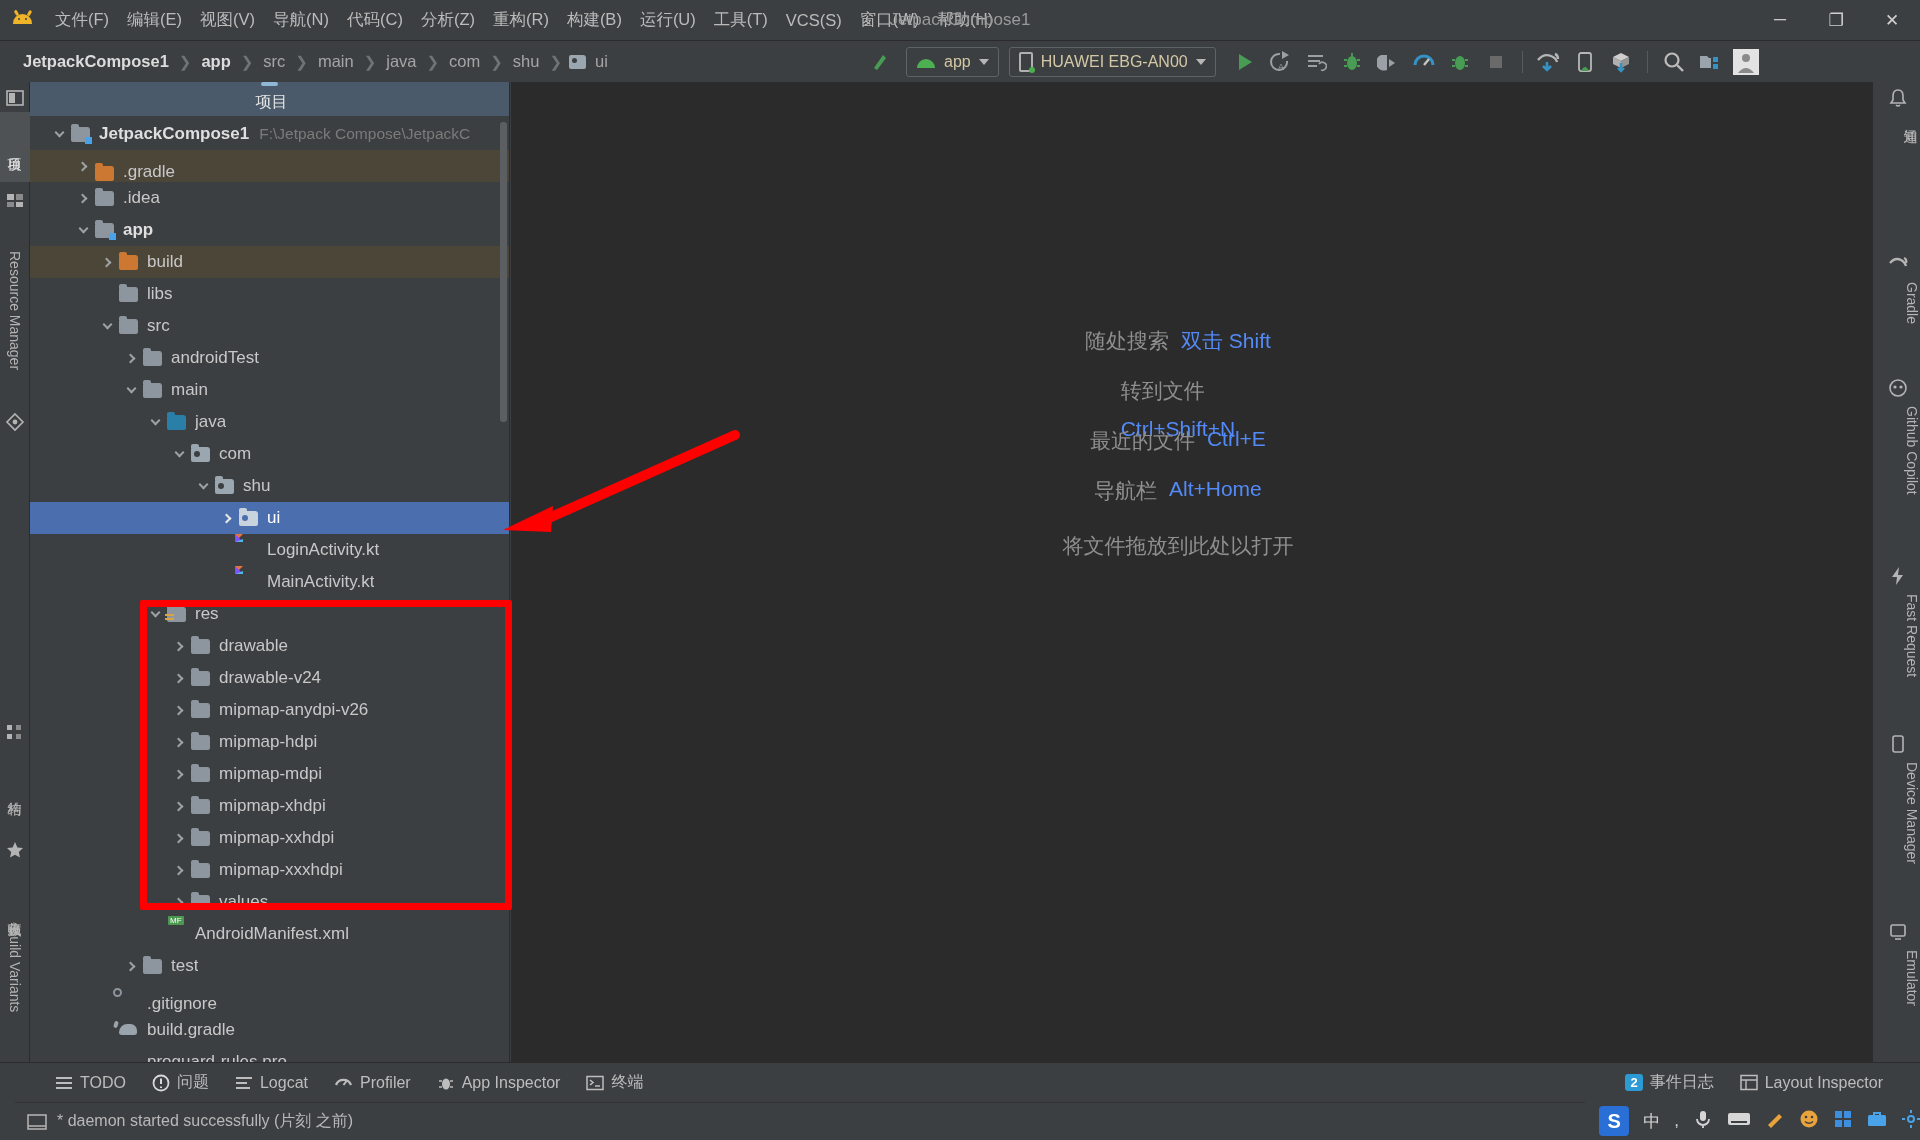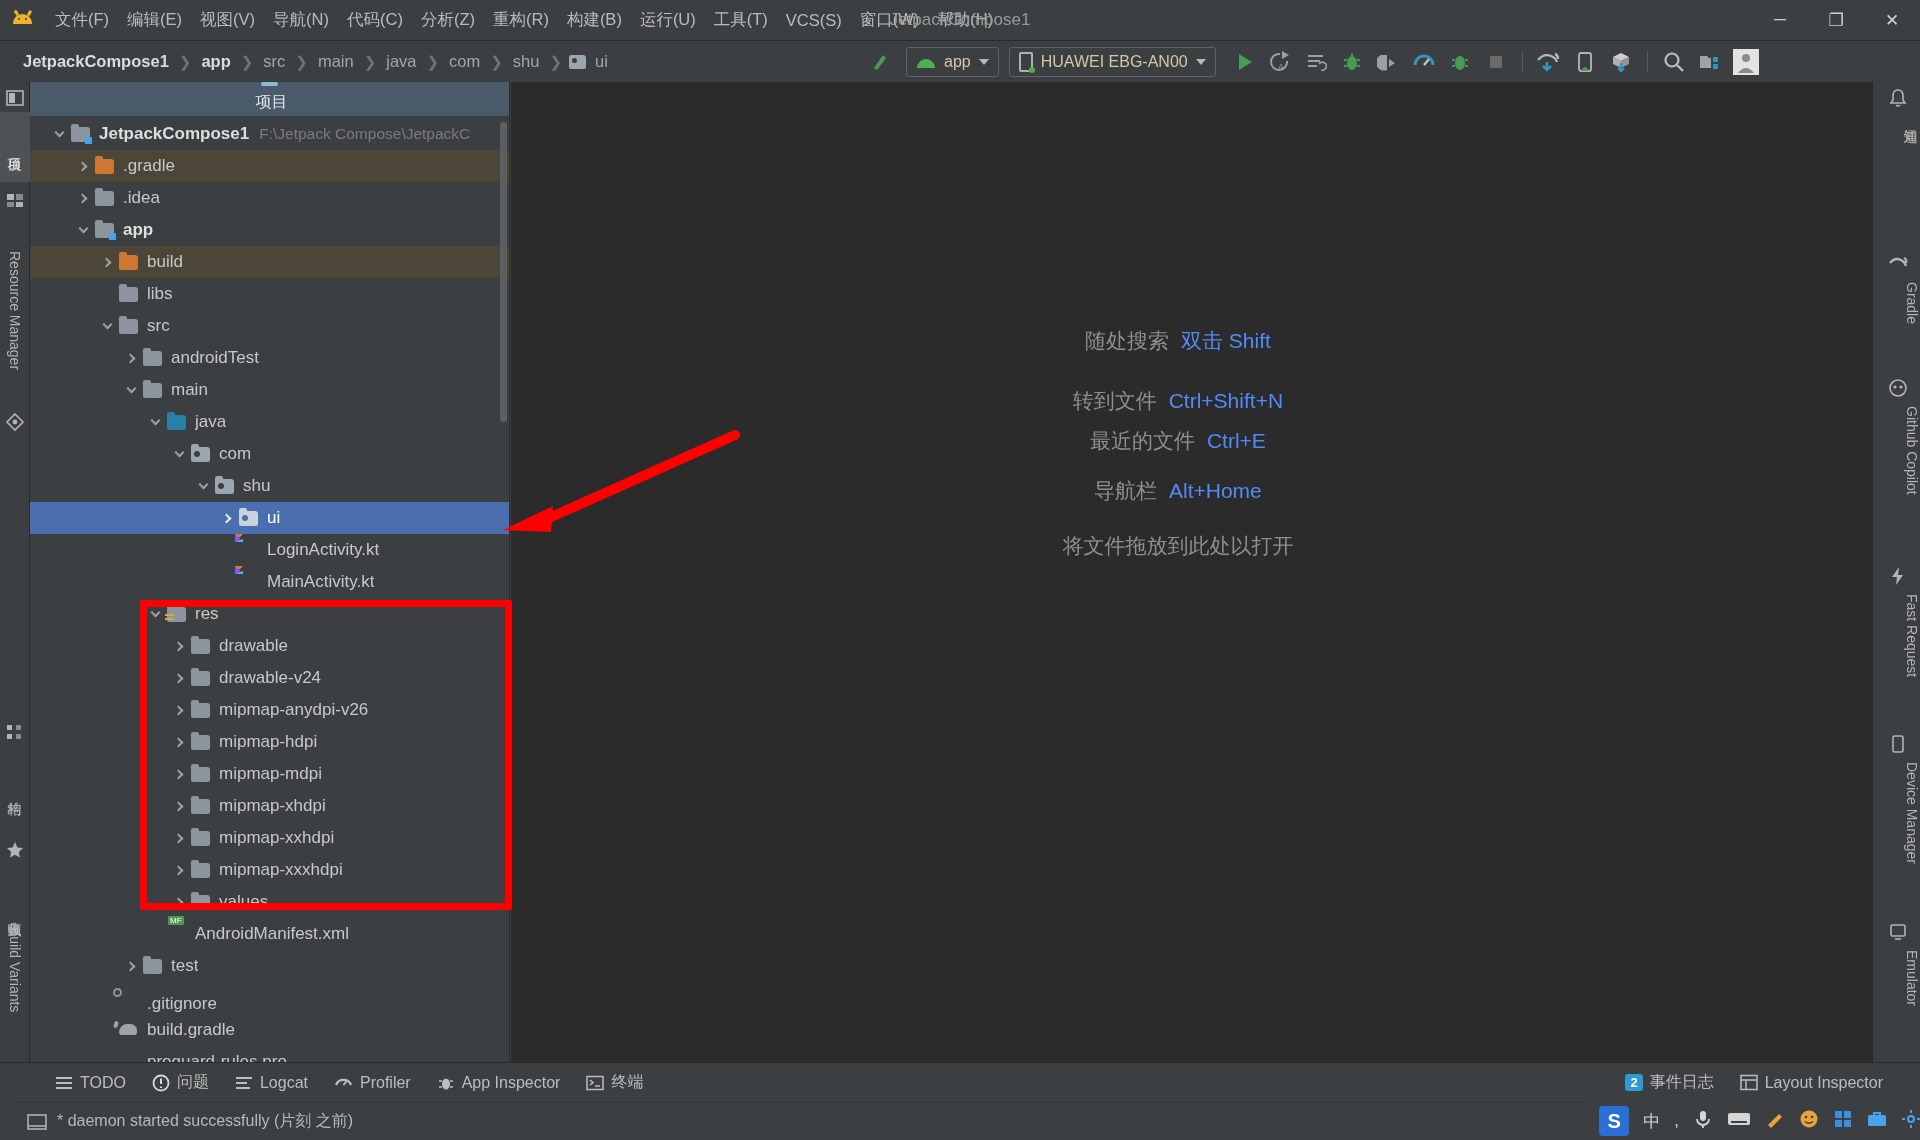--- a/index.html
+++ b/index.html
@@ -172,21 +172,21 @@
     -webkit-text-stroke: 2px #ffffff; paint-order: stroke fill;
     font-family: "DejaVu Sans", "Liberation Sans", sans-serif;
   }
 
   
   .editor {
     position: absolute; left: 511px; top: 82px; right: 48px; bottom: 78px; background: #2b2b2b;
   }
   .hints { position: absolute; left: 0; top: 0; right: 0; bottom: 0; }
   .hint-line {
-    position: absolute; display: flex; align-items: center; gap: 12px;
+    position: absolute; display: flex; align-items: flex-start; gap: 12px;
     font-size: 21px; color: #8f8f8f; white-space: nowrap;
     transform: translateX(-50%);
   }
   .hint-line .key { color: #548af7; font-size: 21px; }
 
   
   .rightstrip {
     position: absolute; right: 0; top: 82px; width: 48px; bottom: 78px; background: #3c3f41;
     border-left: 1px solid #2b2b2b;
   }
@@ -476,21 +476,21 @@
             <i class="open"></i>
           </span>
           <span class="ficon">
             <span class="folder f-mod">
               <span class="badge" style="background:#4aa3e8"></span>
             </span>
           </span>
           <span class="rlabel bold">JetpackCompose1</span>
           <span class="rpath">F:\Jetpack Compose\JetpackC</span>
         </div>
-        <div class="row excluded" style="padding-left: 42px;">
+        <div class="row excluded" style="padding-left: 42px; align-items: flex-end;">
           <span class="twisty">
             <i></i>
           </span>
           <span class="ficon">
             <span class="folder f-orange"></span>
           </span>
           <span class="rlabel">.gradle</span>
         </div>
         <div class="row" style="padding-left: 42px;">
           <span class="twisty">
@@ -723,21 +723,21 @@
       </div>
     <div class="scrollthumb" style="right:2px; top:40px; width:7px; height:300px;"></div>
   </div>
 
   <div class="editor">
     <div class="hints" id="hints">
         <div class="hint-line" style="top: 245px; left: 49%;">
           <span>随处搜索</span>
           <span class="key">双击 Shift</span>
         </div>
-        <div class="hint-line" style="top: 305px; left: 49%;">
+        <div class="hint-line" style="top: 295px; left: 49%; flex-direction: column;">
           <span>转到文件</span>
           <span class="key">Ctrl+Shift+N</span>
         </div>
         <div class="hint-line" style="top: 345px; left: 49%;">
           <span>最近的文件</span>
           <span class="key">Ctrl+E</span>
         </div>
         <div class="hint-line" style="top: 395px; left: 49%;">
           <span>导航栏</span>
           <span class="key">Alt+Home</span>

